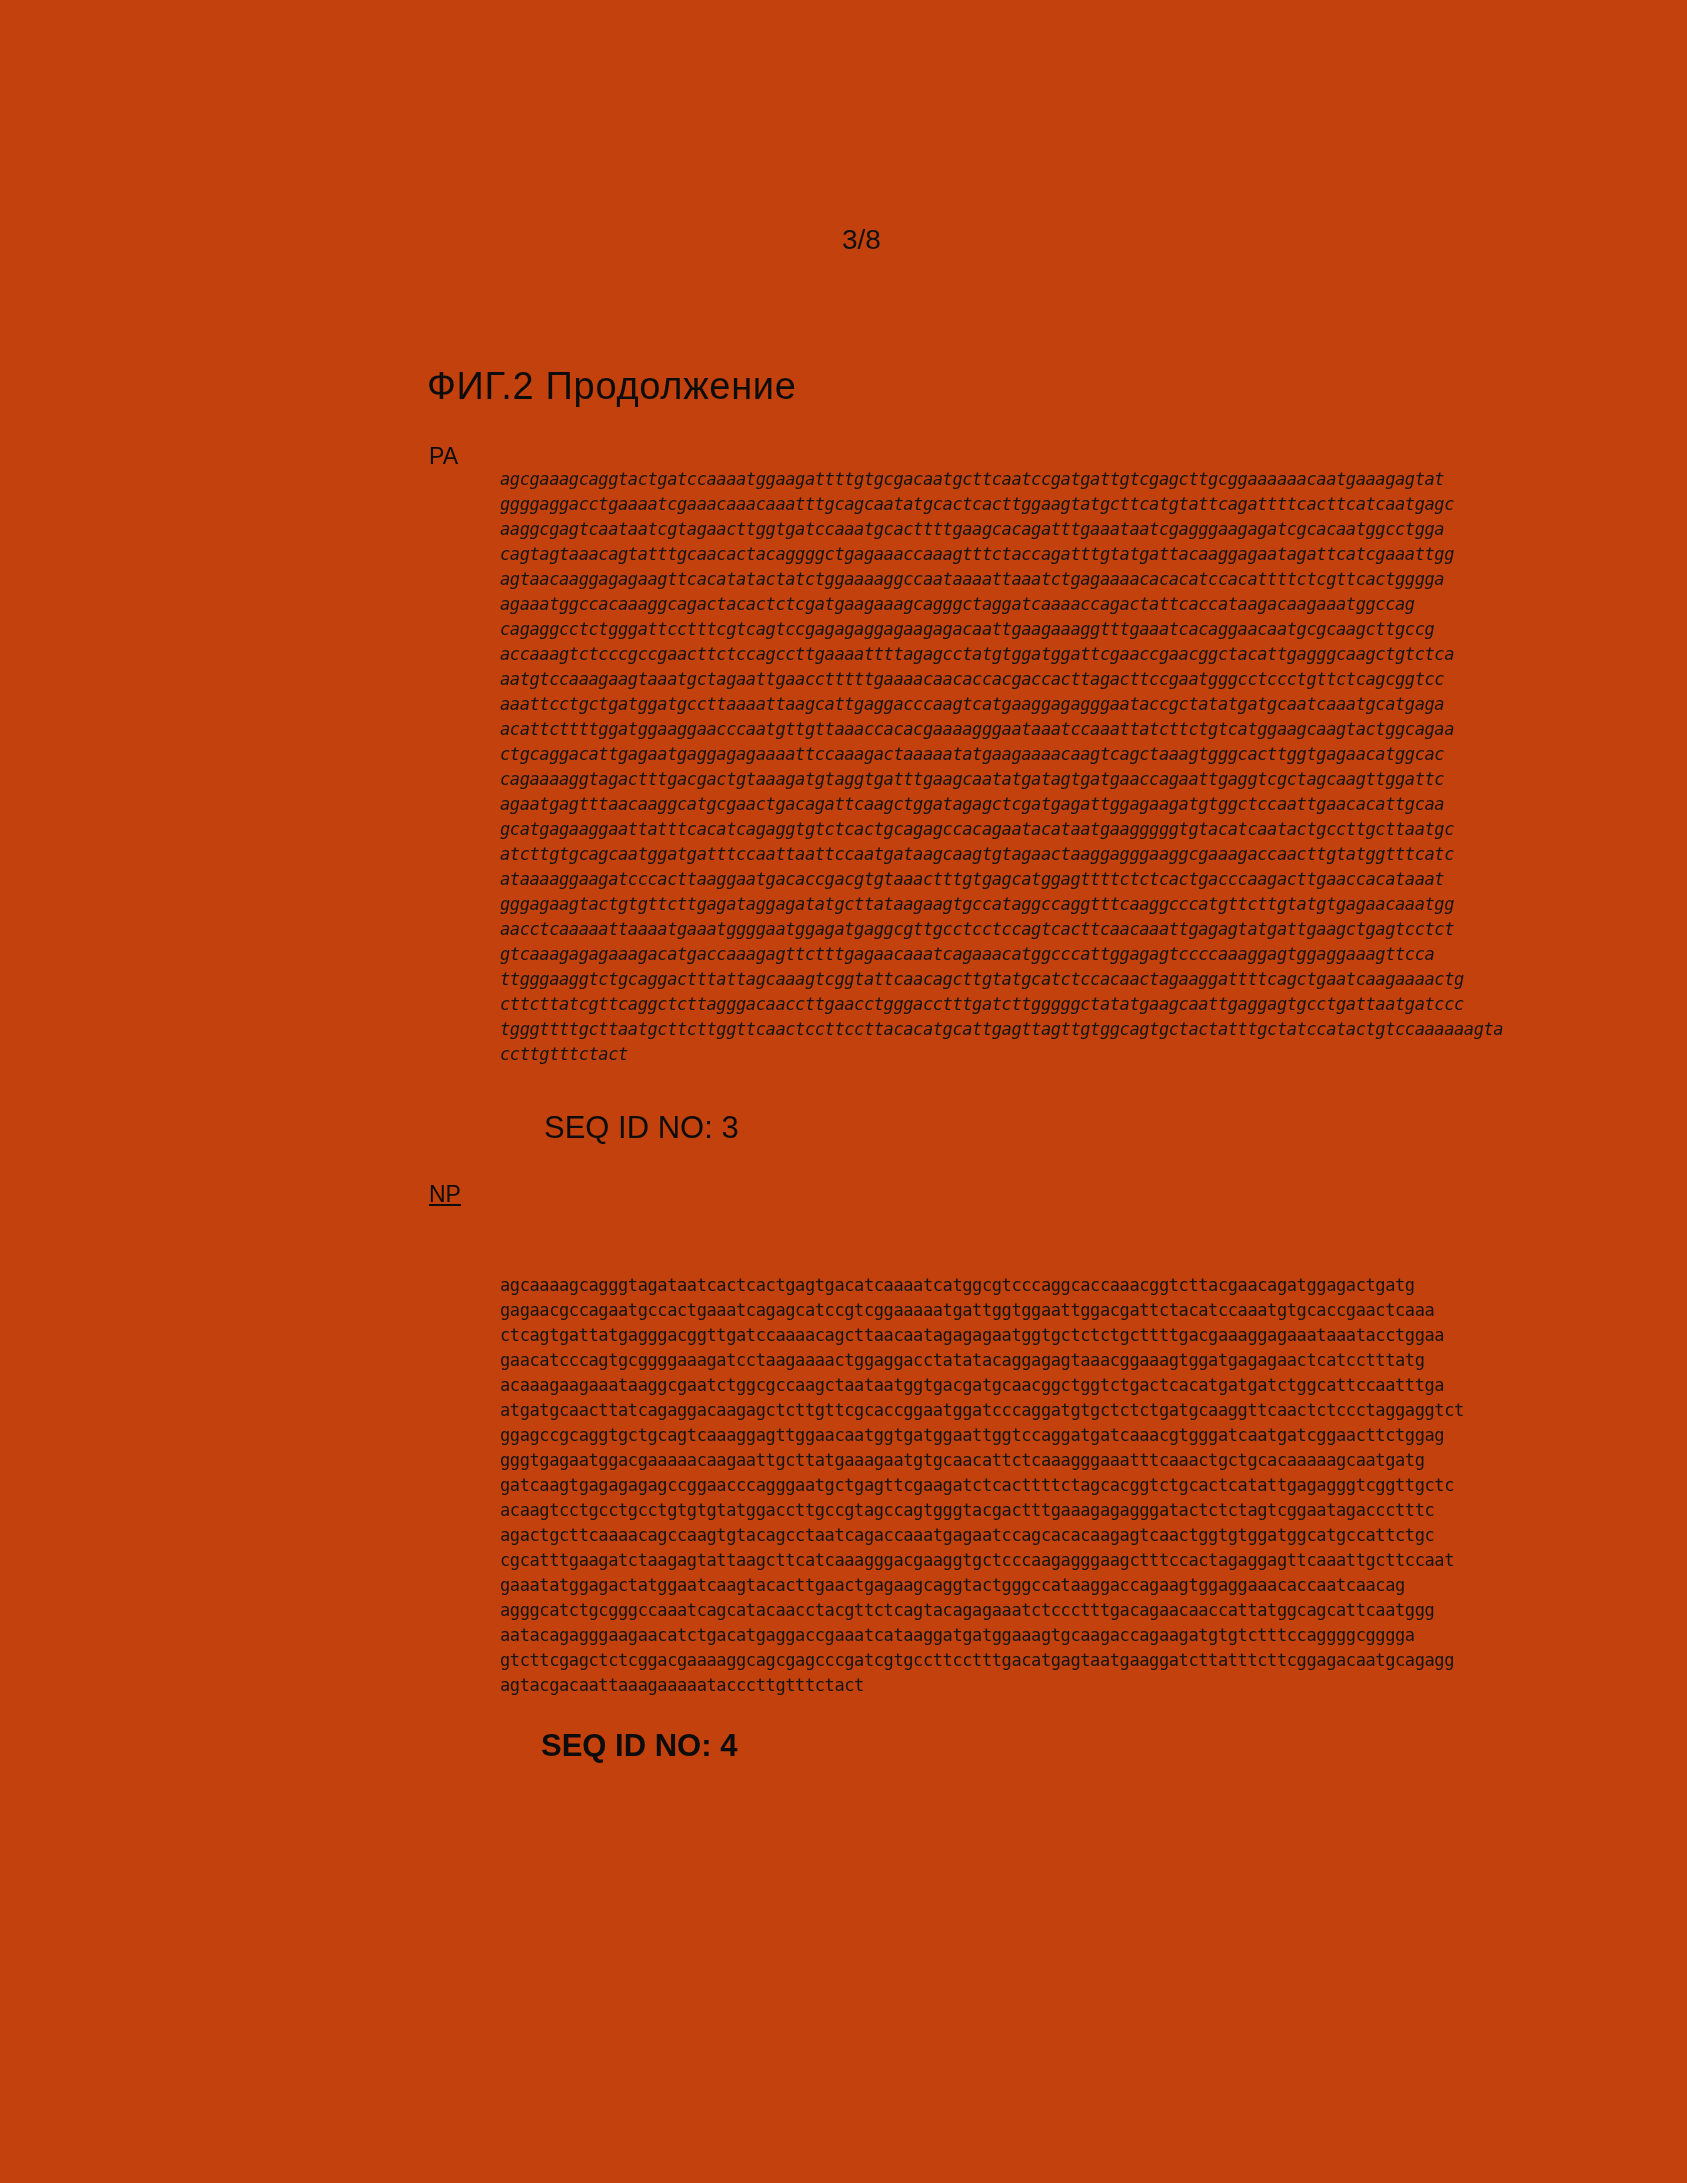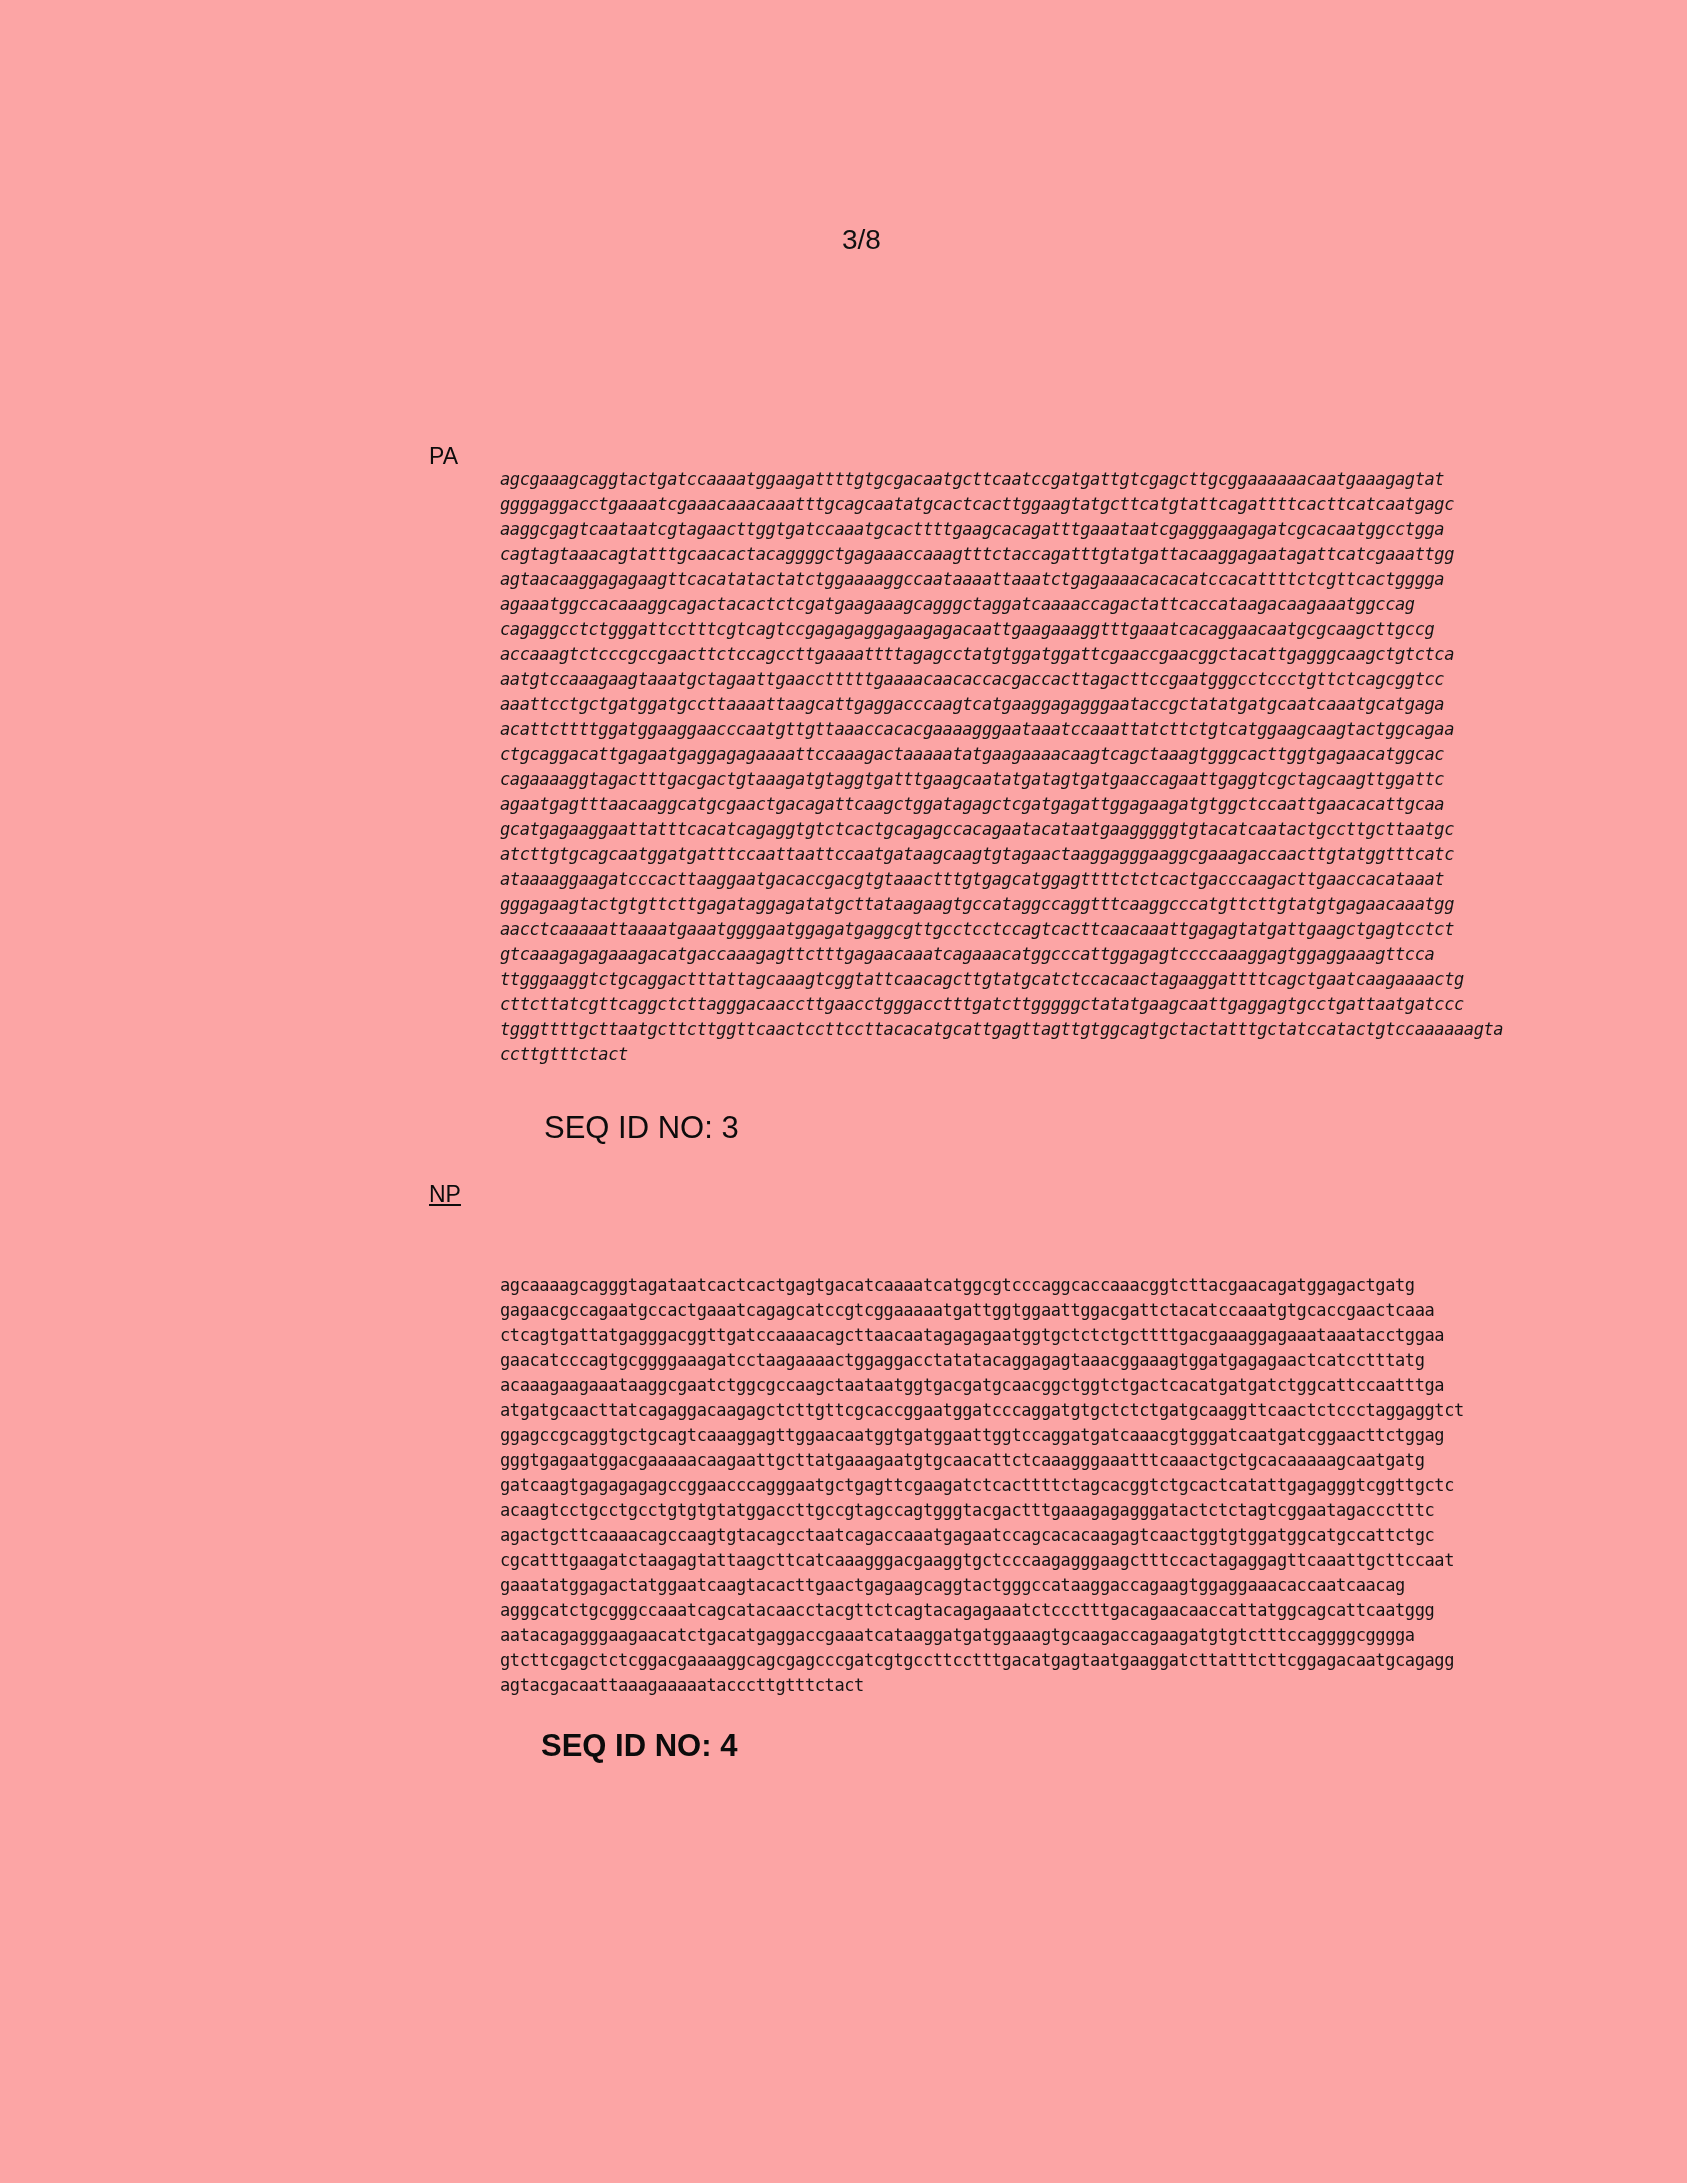--- a/index.html
+++ b/index.html
@@ -4,21 +4,21 @@
 <style>
   html, body {
     margin: 0;
     padding: 0;
     background: #ffffff;
   }
   #page {
     position: relative;
     width: 1687px;
     height: 2183px;
-    background: #fca5a5;
+    background: #c2410c;
     color: #111111;
     font-family: "Liberation Sans", sans-serif;
     overflow: hidden;
   }
   .page-number {
     position: absolute;
     left: 842px;
     top: 224px;
     font-size: 28px;
     color: #111111;
@@ -62,20 +62,21 @@
   #np-seq     { top: 1262px; margin-top: 11px; }
   #seq-id-4   { left: 541px; top: 1728px; font-weight: bold; }
 </style>
 </head>
 <body>
 
 <div id="page">
 
   <div class="page-number">3/8</div>
 
+  <div class="figure-title">ФИГ.2 Продолжение</div>
 
   <div id="pa-label" class="gene-label">PA</div>
 
   <div id="pa-seq" class="seq-block"><div>agcgaaagcaggtactgatccaaaatggaagattttgtgcgacaatgcttcaatccgatgattgtcgagcttgcggaaaaaacaatgaaagagtat</div><div>ggggaggacctgaaaatcgaaacaaacaaatttgcagcaatatgcactcacttggaagtatgcttcatgtattcagattttcacttcatcaatgagc</div><div>aaggcgagtcaataatcgtagaacttggtgatccaaatgcacttttgaagcacagatttgaaataatcgagggaagagatcgcacaatggcctgga</div><div>cagtagtaaacagtatttgcaacactacaggggctgagaaaccaaagtttctaccagatttgtatgattacaaggagaatagattcatcgaaattgg</div><div>agtaacaaggagagaagttcacatatactatctggaaaaggccaataaaattaaatctgagaaaacacacatccacattttctcgttcactgggga</div><div>agaaatggccacaaaggcagactacactctcgatgaagaaagcagggctaggatcaaaaccagactattcaccataagacaagaaatggccag</div><div>cagaggcctctgggattcctttcgtcagtccgagagaggagaagagacaattgaagaaaggtttgaaatcacaggaacaatgcgcaagcttgccg</div><div>accaaagtctcccgccgaacttctccagccttgaaaattttagagcctatgtggatggattcgaaccgaacggctacattgagggcaagctgtctca</div><div>aatgtccaaagaagtaaatgctagaattgaacctttttgaaaacaacaccacgaccacttagacttccgaatgggcctccctgttctcagcggtcc</div><div>aaattcctgctgatggatgccttaaaattaagcattgaggacccaagtcatgaaggagagggaataccgctatatgatgcaatcaaatgcatgaga</div><div>acattcttttggatggaaggaacccaatgttgttaaaccacacgaaaagggaataaatccaaattatcttctgtcatggaagcaagtactggcagaa</div><div>ctgcaggacattgagaatgaggagagaaaattccaaagactaaaaatatgaagaaaacaagtcagctaaagtgggcacttggtgagaacatggcac</div><div>cagaaaaggtagactttgacgactgtaaagatgtaggtgatttgaagcaatatgatagtgatgaaccagaattgaggtcgctagcaagttggattc</div><div>agaatgagtttaacaaggcatgcgaactgacagattcaagctggatagagctcgatgagattggagaagatgtggctccaattgaacacattgcaa</div><div>gcatgagaaggaattatttcacatcagaggtgtctcactgcagagccacagaatacataatgaagggggtgtacatcaatactgccttgcttaatgc</div><div>atcttgtgcagcaatggatgatttccaattaattccaatgataagcaagtgtagaactaaggagggaaggcgaaagaccaacttgtatggtttcatc</div><div>ataaaaggaagatcccacttaaggaatgacaccgacgtgtaaactttgtgagcatggagttttctctcactgacccaagacttgaaccacataaat</div><div>gggagaagtactgtgttcttgagataggagatatgcttataagaagtgccataggccaggtttcaaggcccatgttcttgtatgtgagaacaaatgg</div><div>aacctcaaaaattaaaatgaaatggggaatggagatgaggcgttgcctcctccagtcacttcaacaaattgagagtatgattgaagctgagtcctct</div><div>gtcaaagagagaaagacatgaccaaagagttctttgagaacaaatcagaaacatggcccattggagagtccccaaaggagtggaggaaagttcca</div><div>ttgggaaggtctgcaggactttattagcaaagtcggtattcaacagcttgtatgcatctccacaactagaaggattttcagctgaatcaagaaaactg</div><div>cttcttatcgttcaggctcttagggacaaccttgaacctgggacctttgatcttgggggctatatgaagcaattgaggagtgcctgattaatgatccc</div><div>tgggttttgcttaatgcttcttggttcaactccttccttacacatgcattgagttagttgtggcagtgctactatttgctatccatactgtccaaaaaagta</div><div>ccttgtttctact</div></div>
 
   <div id="seq-id-3" class="seq-id-label">SEQ ID NO: 3</div>
 
   <div id="np-label" class="gene-label">NP</div>
 
   <div id="np-seq" class="seq-block"><div>agcaaaagcagggtagataatcactcactgagtgacatcaaaatcatggcgtcccaggcaccaaacggtcttacgaacagatggagactgatg</div><div>gagaacgccagaatgccactgaaatcagagcatccgtcggaaaaatgattggtggaattggacgattctacatccaaatgtgcaccgaactcaaa</div><div>ctcagtgattatgagggacggttgatccaaaacagcttaacaatagagagaatggtgctctctgcttttgacgaaaggagaaataaatacctggaa</div><div>gaacatcccagtgcggggaaagatcctaagaaaactggaggacctatatacaggagagtaaacggaaagtggatgagagaactcatcctttatg</div><div>acaaagaagaaataaggcgaatctggcgccaagctaataatggtgacgatgcaacggctggtctgactcacatgatgatctggcattccaatttga</div><div>atgatgcaacttatcagaggacaagagctcttgttcgcaccggaatggatcccaggatgtgctctctgatgcaaggttcaactctccctaggaggtct</div><div>ggagccgcaggtgctgcagtcaaaggagttggaacaatggtgatggaattggtccaggatgatcaaacgtgggatcaatgatcggaacttctggag</div><div>gggtgagaatggacgaaaaacaagaattgcttatgaaagaatgtgcaacattctcaaagggaaatttcaaactgctgcacaaaaagcaatgatg</div><div>gatcaagtgagagagagccggaacccagggaatgctgagttcgaagatctcacttttctagcacggtctgcactcatattgagagggtcggttgctc</div><div>acaagtcctgcctgcctgtgtgtatggaccttgccgtagccagtgggtacgactttgaaagagagggatactctctagtcggaatagaccctttc</div><div>agactgcttcaaaacagccaagtgtacagcctaatcagaccaaatgagaatccagcacacaagagtcaactggtgtggatggcatgccattctgc</div><div>cgcatttgaagatctaagagtattaagcttcatcaaagggacgaaggtgctcccaagagggaagctttccactagaggagttcaaattgcttccaat</div><div>gaaatatggagactatggaatcaagtacacttgaactgagaagcaggtactgggccataaggaccagaagtggaggaaacaccaatcaacag</div><div>agggcatctgcgggccaaatcagcatacaacctacgttctcagtacagagaaatctccctttgacagaacaaccattatggcagcattcaatggg</div><div>aatacagagggaagaacatctgacatgaggaccgaaatcataaggatgatggaaagtgcaagaccagaagatgtgtctttccaggggcgggga</div><div>gtcttcgagctctcggacgaaaaggcagcgagcccgatcgtgccttcctttgacatgagtaatgaaggatcttatttcttcggagacaatgcagagg</div><div>agtacgacaattaaagaaaaatacccttgtttctact</div></div>

